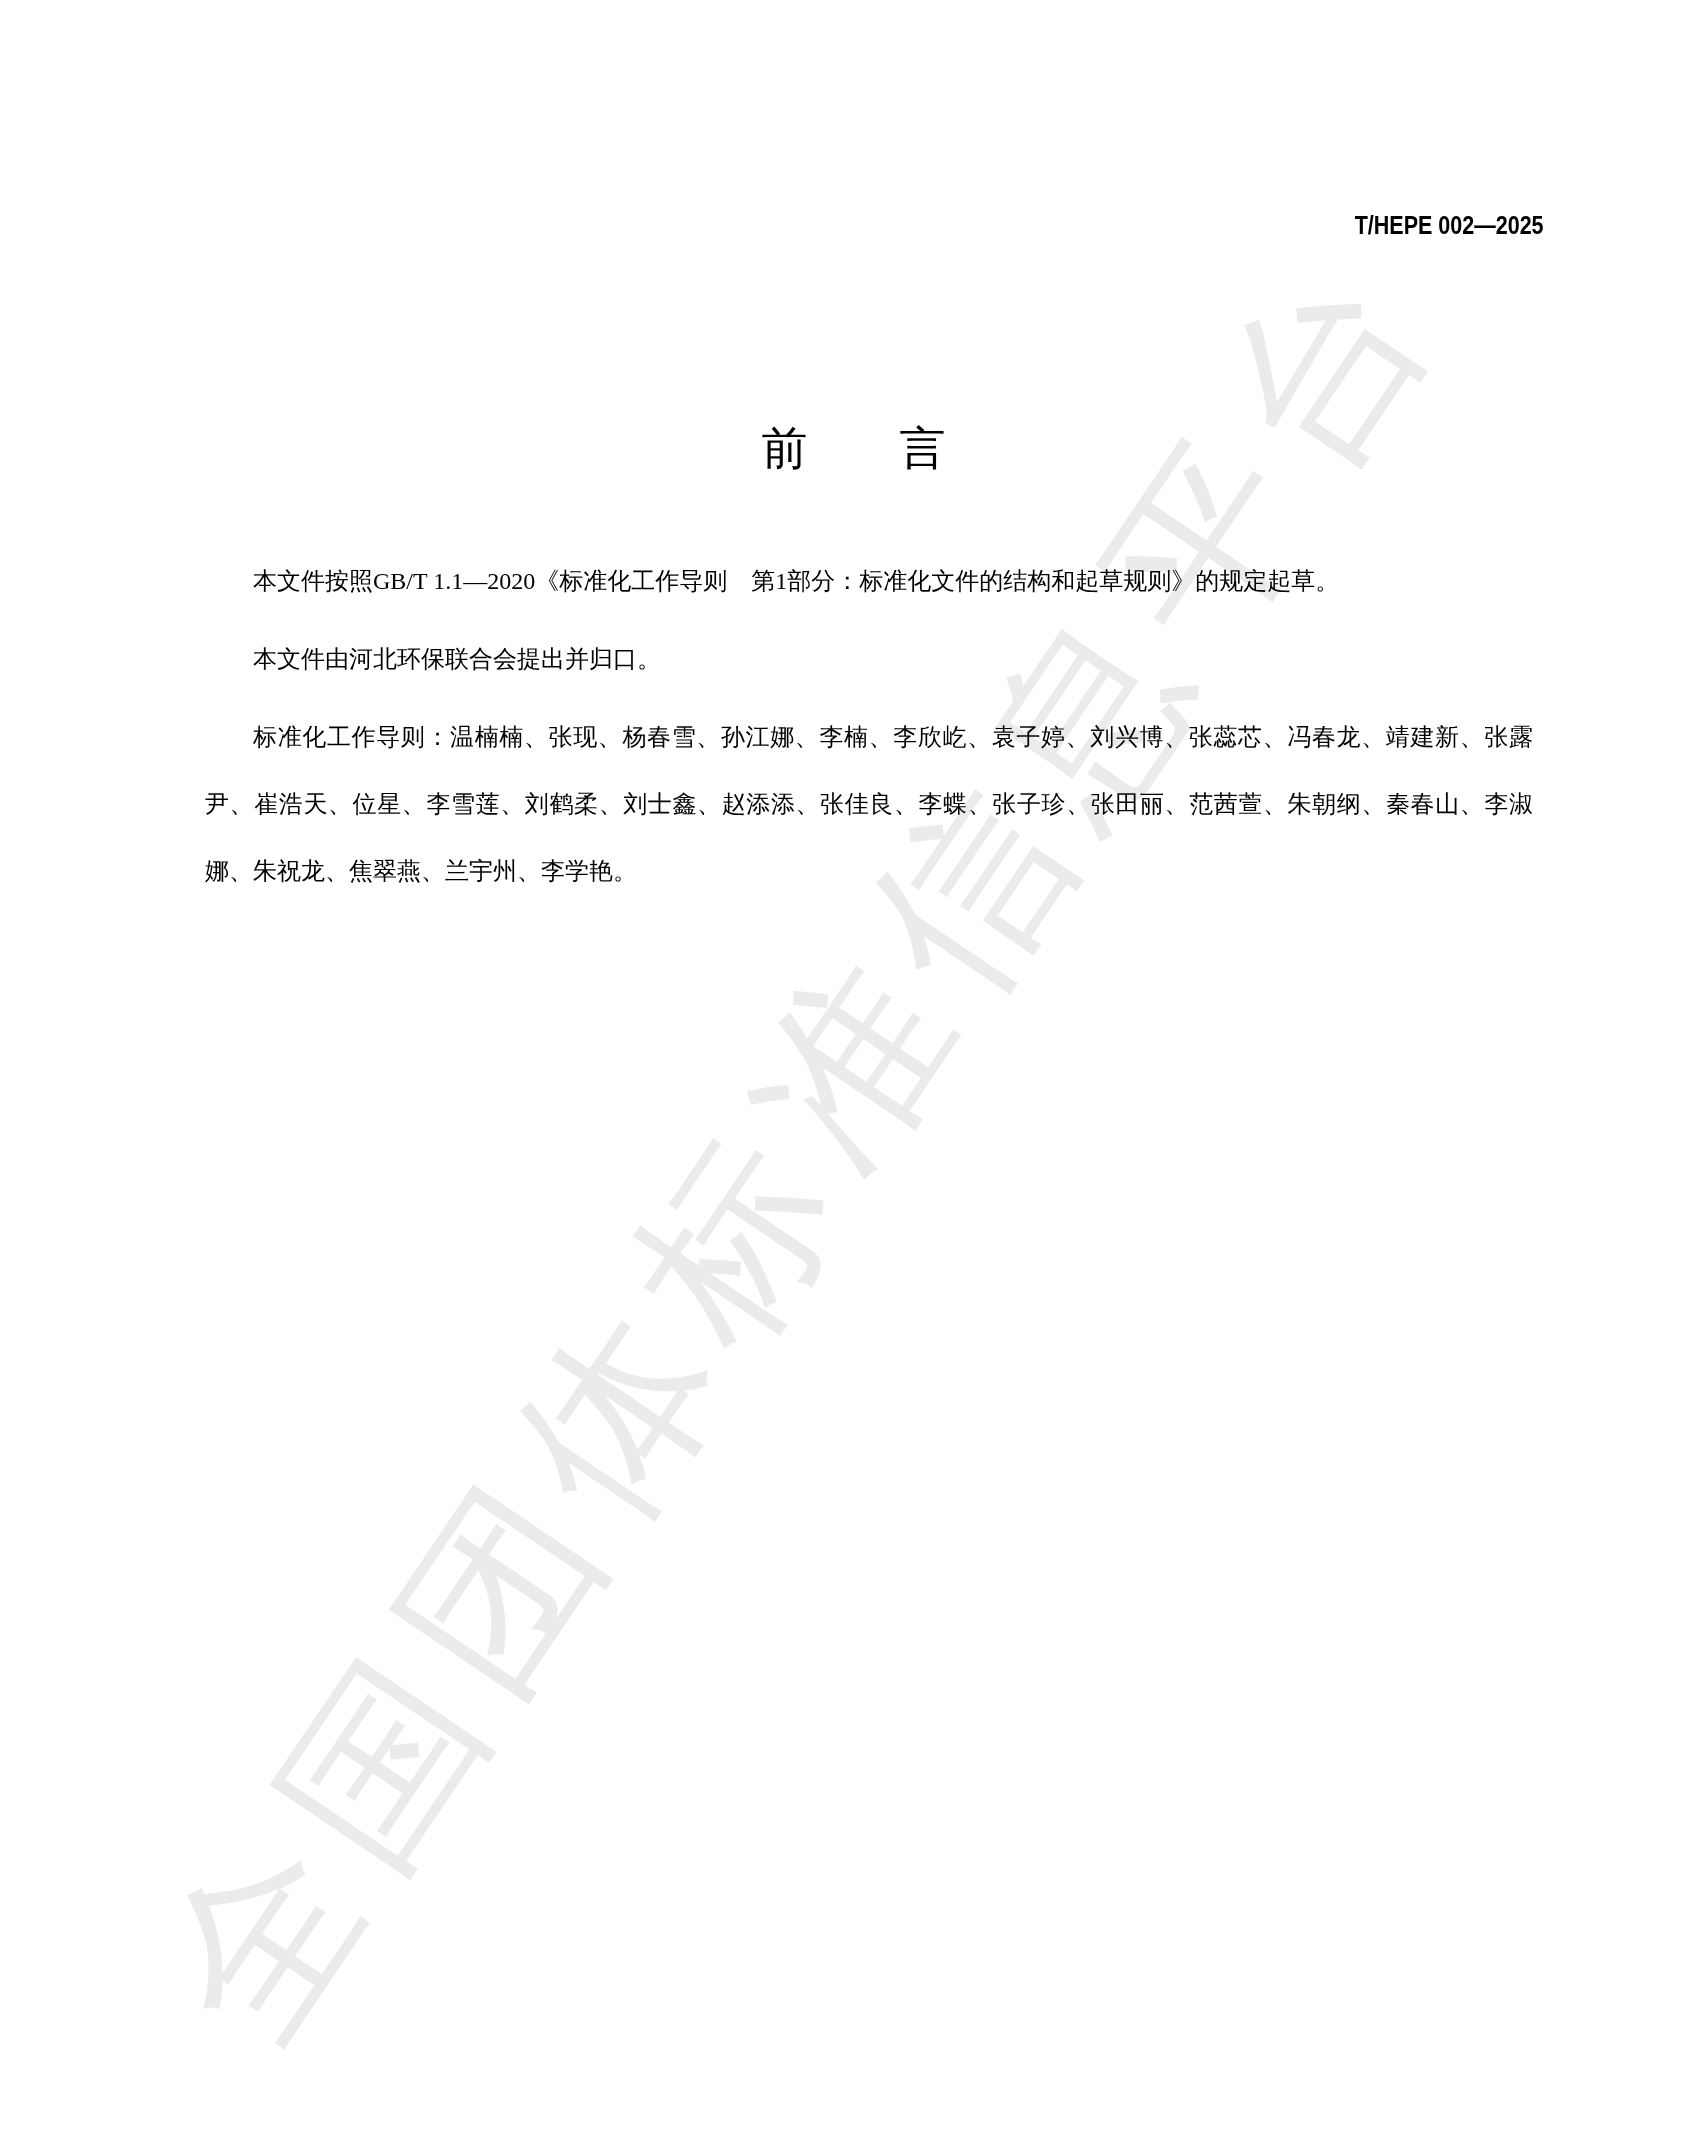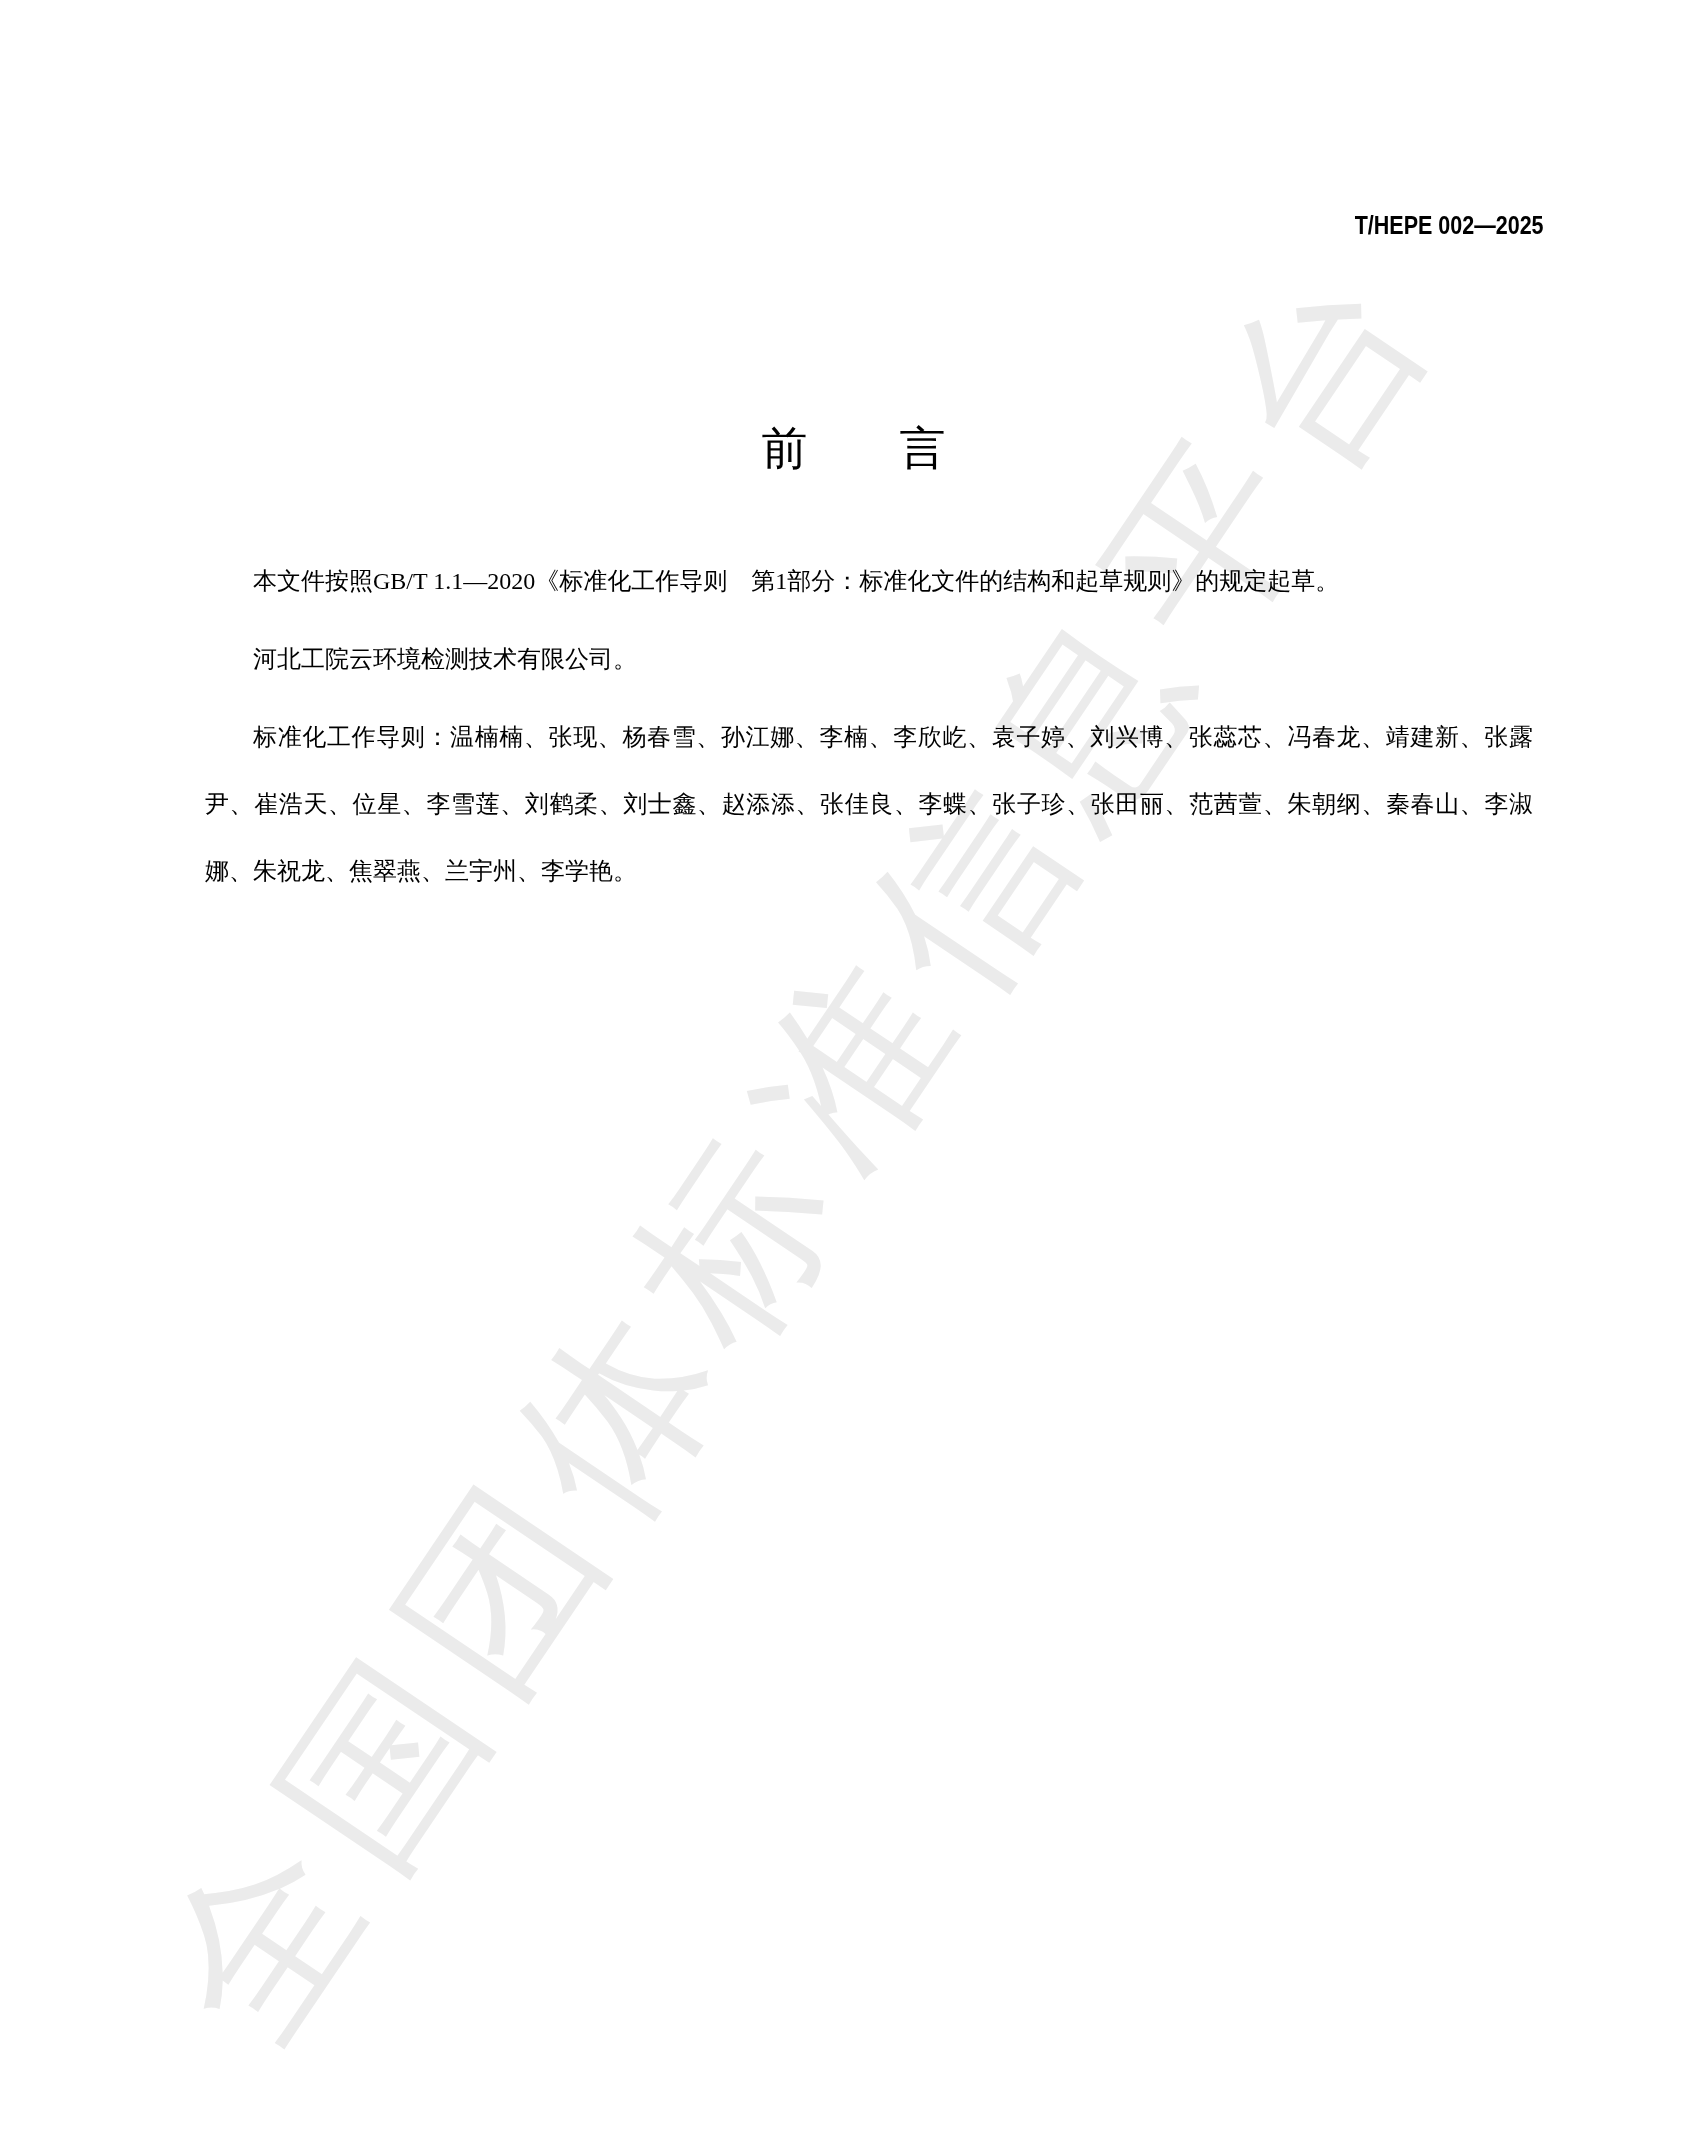--- a/index.html
+++ b/index.html
@@ -87,18 +87,18 @@
   <div class="watermark" style="color: rgb(235, 235, 235);">全国团体标准信息平台</div>
 
   <header class="doc-header">
     <span class="code">T/HEPE 002—2025</span>
   </header>
 
   <h1 class="doc-title">前　　言</h1>
 
   <main class="doc-body">
     <p>本文件按照GB/T 1.1—2020《标准化工作导则　第1部分：标准化文件的结构和起草规则》的规定起草。</p>
-    <p>河北工院云环境检测技术有限公司。</p>
+    <p>本文件由河北环保联合会提出并归口。</p>
     <p>标准化工作导则：温楠楠、张现、杨春雪、孙江娜、李楠、李欣屹、袁子婷、刘兴博、张蕊芯、冯春龙、靖建新、张露尹、崔浩天、位星、李雪莲、刘鹤柔、刘士鑫、赵添添、张佳良、李蝶、张子珍、张田丽、范茜萱、朱朝纲、秦春山、李淑娜、朱祝龙、焦翠燕、兰宇州、李学艳。</p>
   </main>
 
 </div>
 
 
 </body></html>

